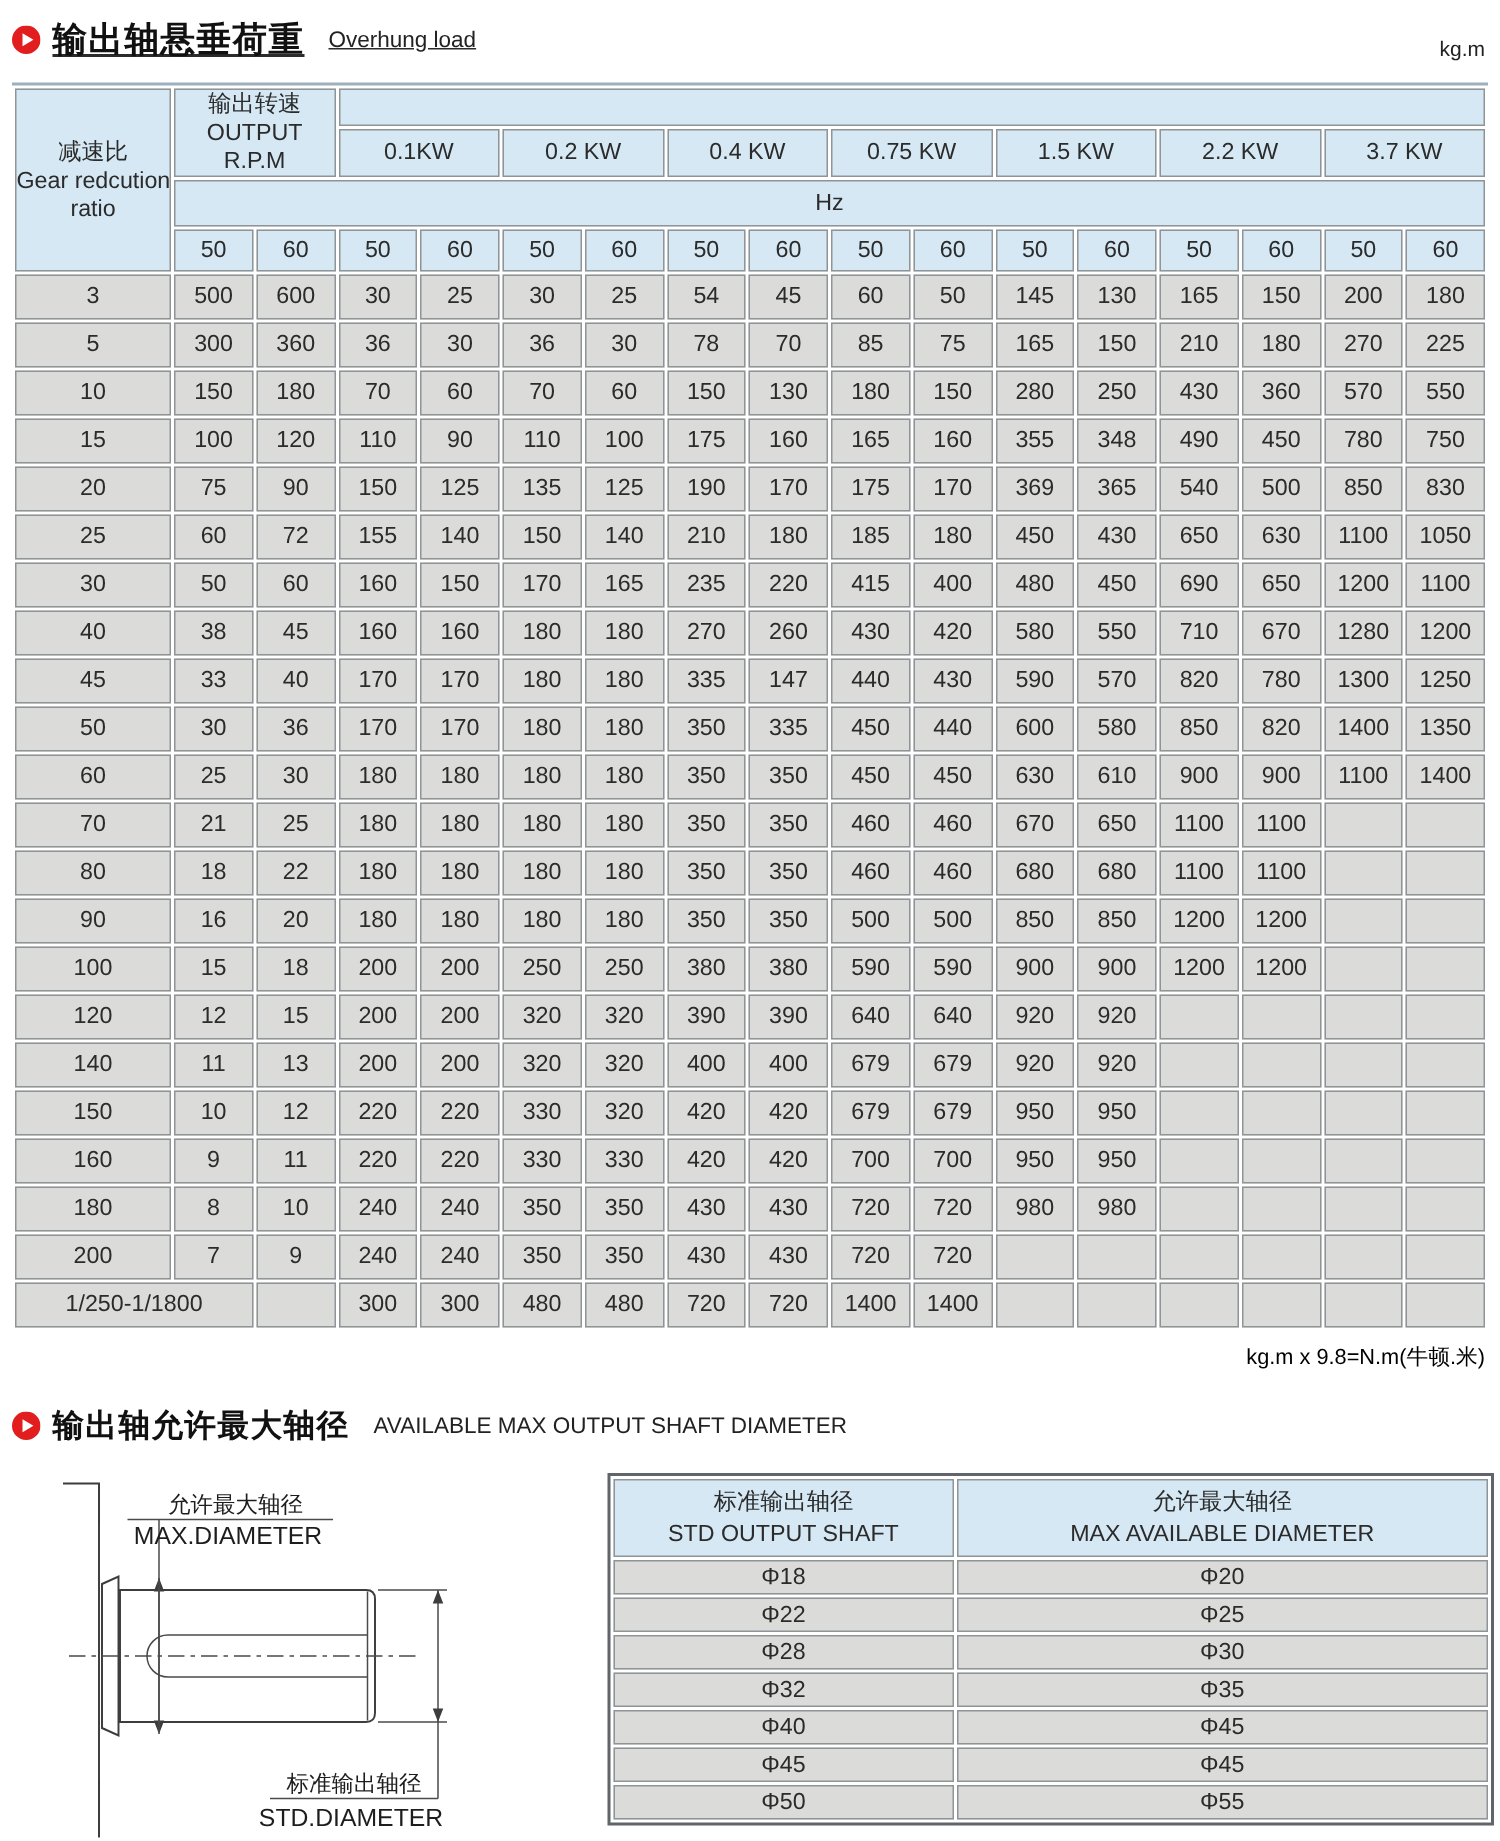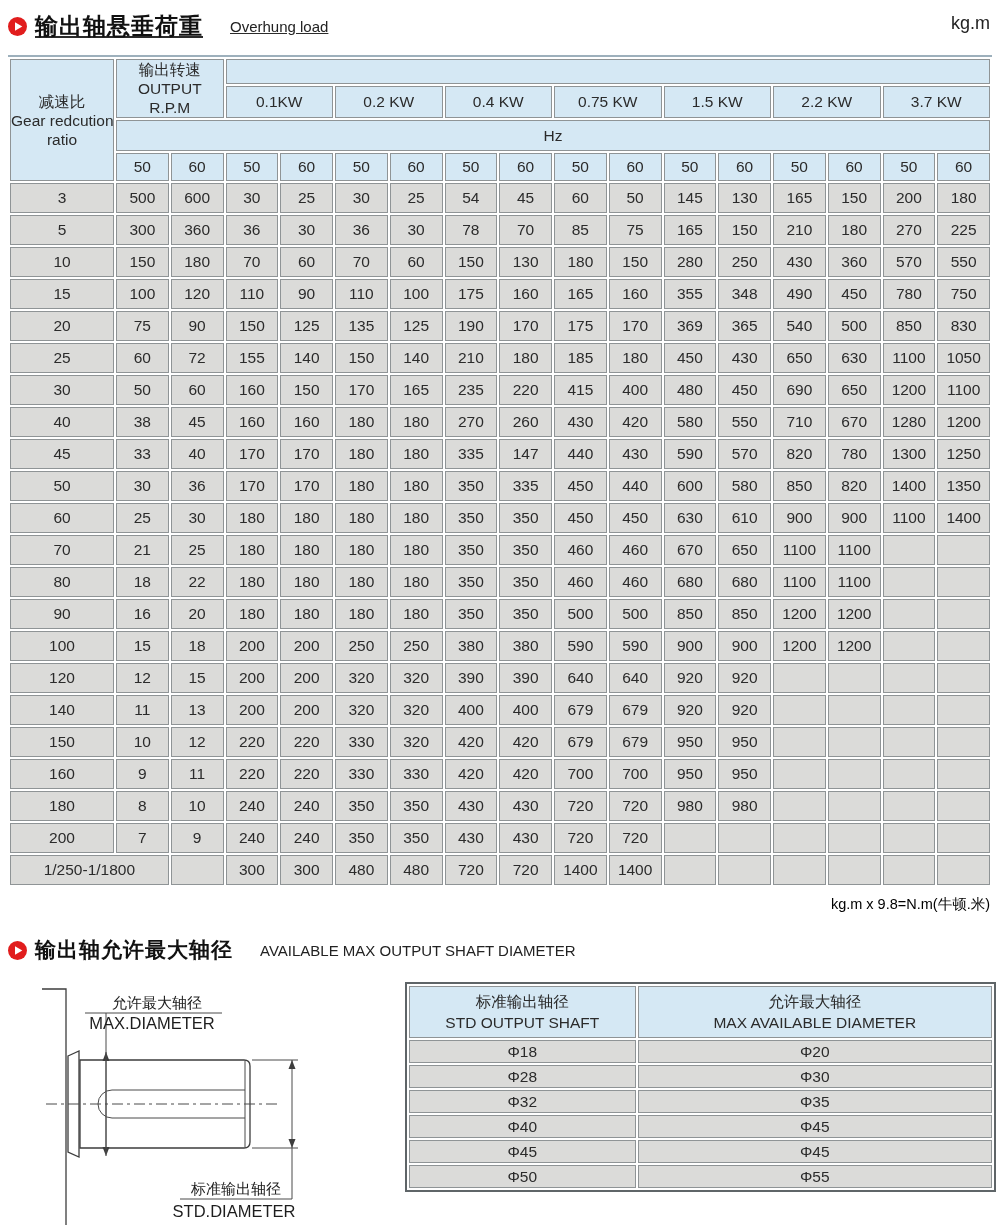--- a/index.html
+++ b/index.html
@@ -9,22 +9,22 @@
     color:#2b2b2b;overflow:hidden;
   }
   .abs{position:absolute;}
 
   
   .sec-header{display:flex;align-items:center;gap:8px;left:8px;}
   .bullet{width:19px;height:19px;flex:0 0 auto;}
   .title-zh{font-weight:bold;color:#111;}
   .t1-zh{font-size:23px;letter-spacing:1px;}
   .t2-zh{font-size:21px;letter-spacing:1px;}
-  .title-en{font-size:15px;color:#222;margin-left:19px;}
-  .unit-note{right:10px;top:13px;font-size:18px;color:#222;}
+  .title-en{font-size:15px;color:#222;margin-left:8px;}
+  .unit-note{right:10px;top:24px;font-size:14px;color:#222;}
   .footnote{right:10px;top:895px;font-size:14.5px;color:#000000;}
 
   
   .t1wrap{left:8px;top:55px;width:984px;border-top:2px solid #9db0bc;background:#fff;}
   table{border-collapse:separate;border-spacing:2px;table-layout:fixed;}
   #t1{width:984px;}
   #t1 td{
     border:1px solid #8f9496;text-align:center;vertical-align:middle;
     font-size:15.5px;background:var(--cell-gray,#dbdbd9);
     overflow:hidden;white-space:nowrap;padding:0;
@@ -603,20 +603,24 @@
         <div>MAX AVAILABLE DIAMETER</div>
       </td>
     </tr>
   </thead>
   <tbody id="t2-body">
         <tr>
           <td>Φ18</td>
           <td>Φ20</td>
         </tr>
         <tr>
+          <td>Φ22</td>
+          <td>Φ25</td>
+        </tr>
+        <tr>
           <td>Φ28</td>
           <td>Φ30</td>
         </tr>
         <tr>
           <td>Φ32</td>
           <td>Φ35</td>
         </tr>
         <tr>
           <td>Φ40</td>
           <td>Φ45</td>

